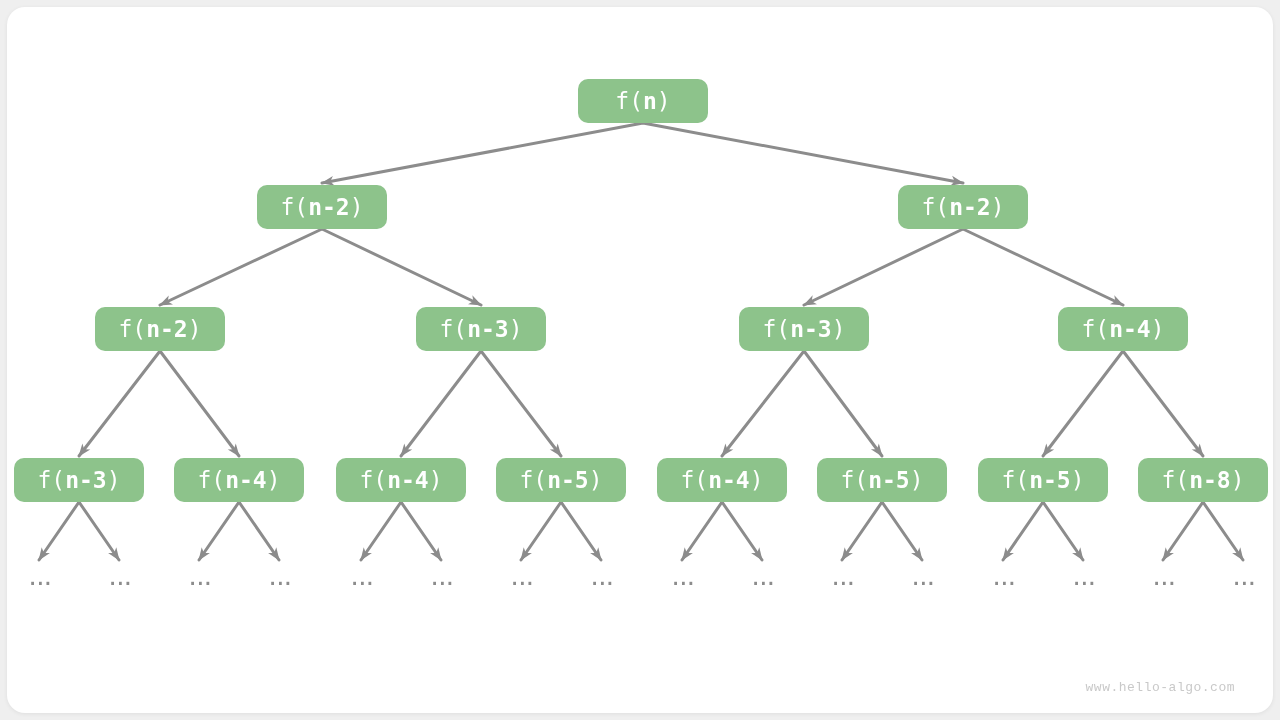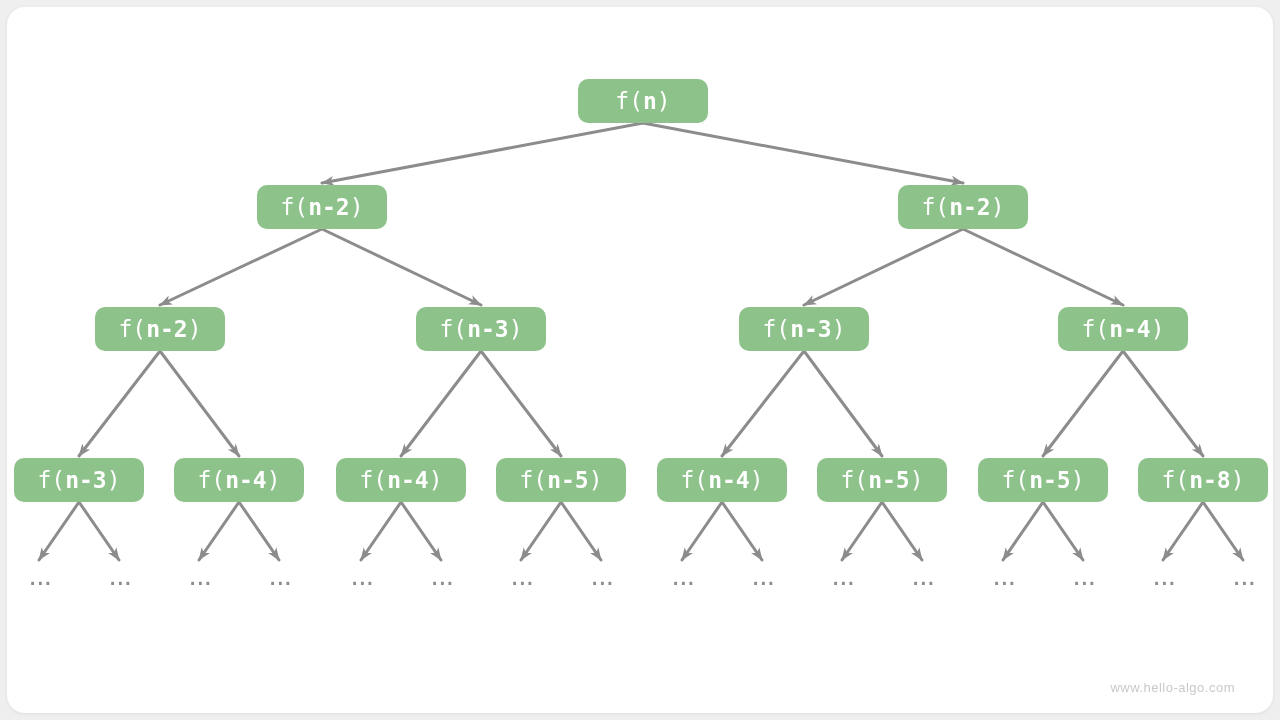--- a/index.html
+++ b/index.html
@@ -63,21 +63,21 @@
     font-size: 17px;
     line-height: 16px;
     letter-spacing: -2.5px;
     color: var(--ellipsis, #8c8c8c);
   }
 
   .watermark {
     position: absolute;
     right: 45px;
     bottom: 25px;
-    font-family: Liberation Sans, sans-serif;
+    font-family: Liberation Mono, monospace;
     font-size: 13px;
     letter-spacing: 0.5px;
     color: var(--watermark, #c9c9c9);
   }
 </style>
 </head>
 <body>
 
 <div class="stage">
   <div class="card"></div>

